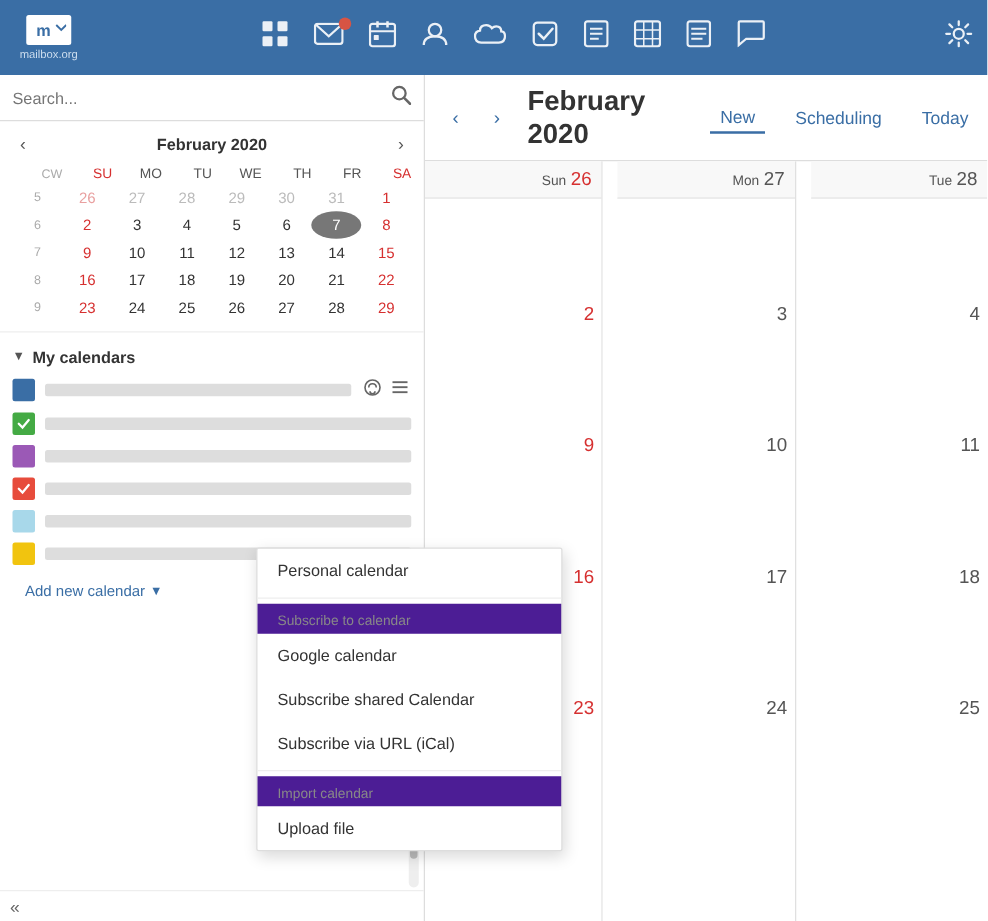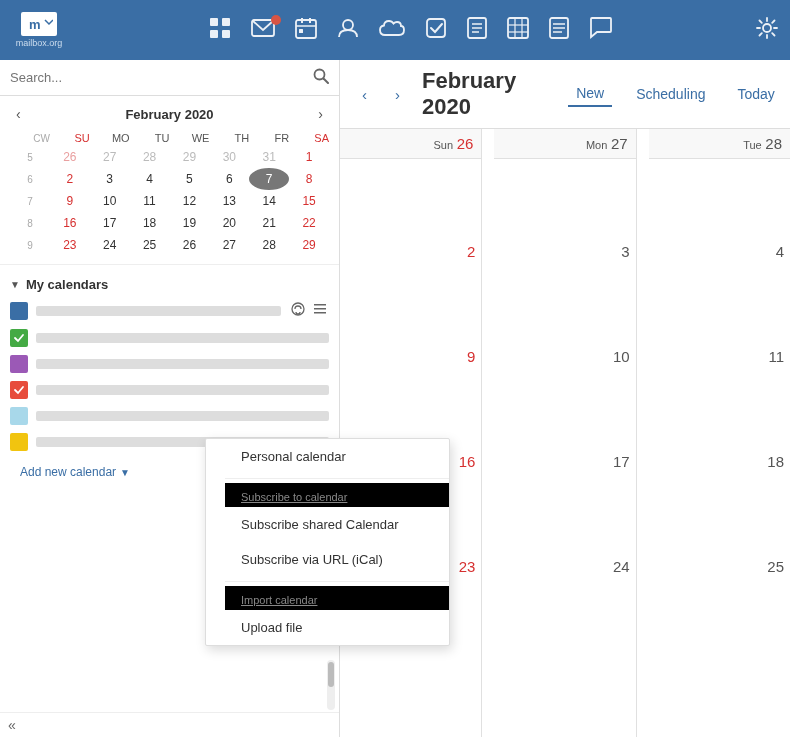--- a/index.html
+++ b/index.html
@@ -325,34 +325,32 @@
     .dropdown-menu {
       position: absolute;
       left: 205px;
       top: 438px;
       background: white;
       border: 1px solid #ddd;
       box-shadow: 2px 4px 12px rgba(0,0,0,0.15);
       z-index: 100;
       width: 245px;
       border-radius: 2px;
-      padding-left: 19px;
     }
     .dropdown-item {
       padding: 10px 16px;
       font-size: 13px;
       color: #333;
       cursor: pointer;
     }
     .dropdown-section-label {
       padding: 8px 16px 4px;
       font-size: 11px;
       color: #888;
-      background: #000000;
-      text-decoration: underline;
+      background: #4c1d95;
     }
     .dropdown-divider {
       border: none;
       border-top: 1px solid #eee;
       margin: 4px 0;
     }
     .dropdown-item.with-cursor {
       display: flex;
       align-items: center;
       gap: 6px;
@@ -696,20 +694,21 @@
         </div>
       </div>
     </div>
   </div>
 </div>
 
 <div class="dropdown-menu">
   <div class="dropdown-item">Personal calendar</div>
   <hr class="dropdown-divider">
   <div class="dropdown-section-label">Subscribe to calendar</div>
+  <div class="dropdown-item">Google calendar</div>
   <div class="dropdown-item">Subscribe shared Calendar</div>
   <div class="dropdown-item">Subscribe via URL (iCal)</div>
   <hr class="dropdown-divider">
   <div class="dropdown-section-label">Import calendar</div>
   <div class="dropdown-item with-cursor">
     <span>Upload file</span>
   </div>
 </div>
 
 </body></html>

